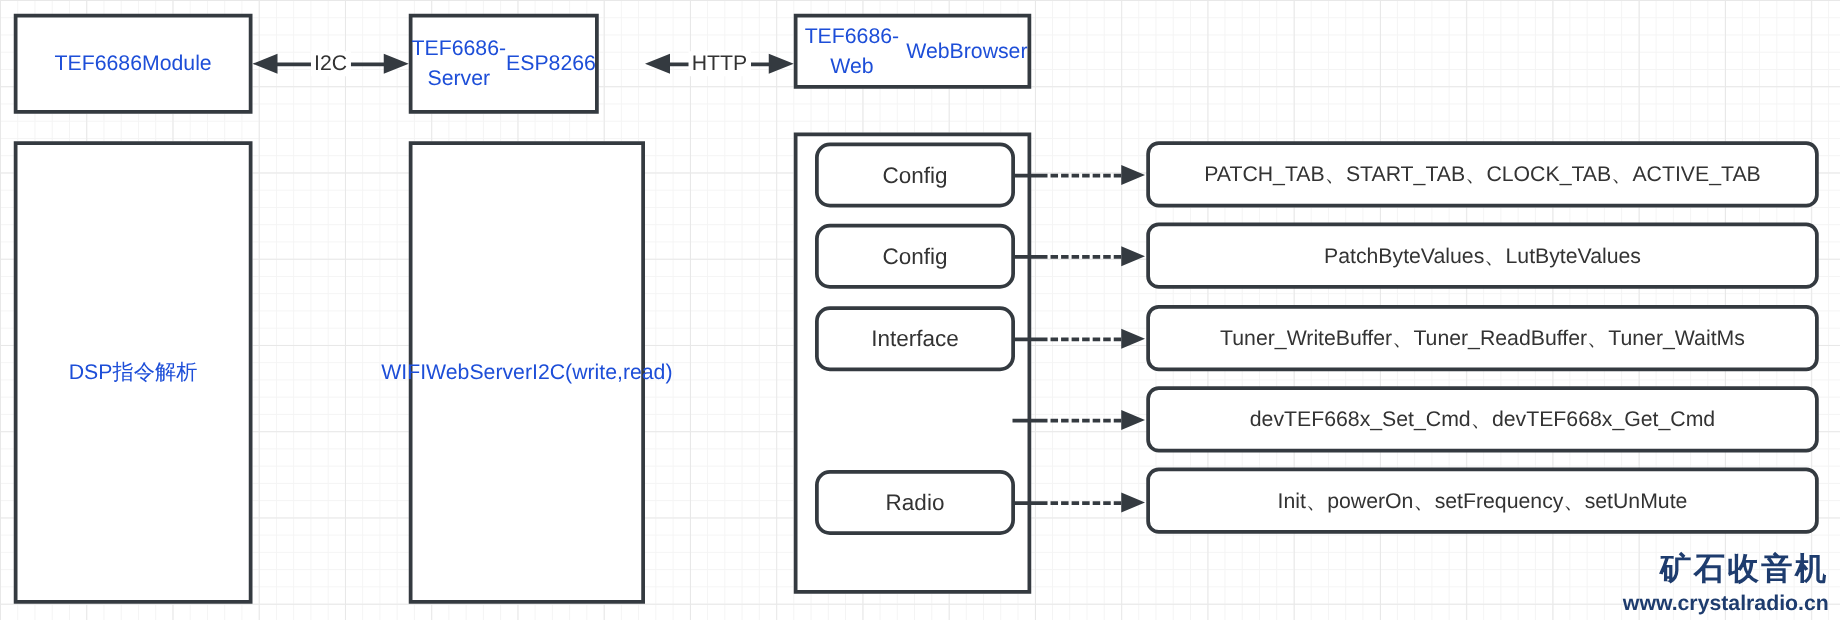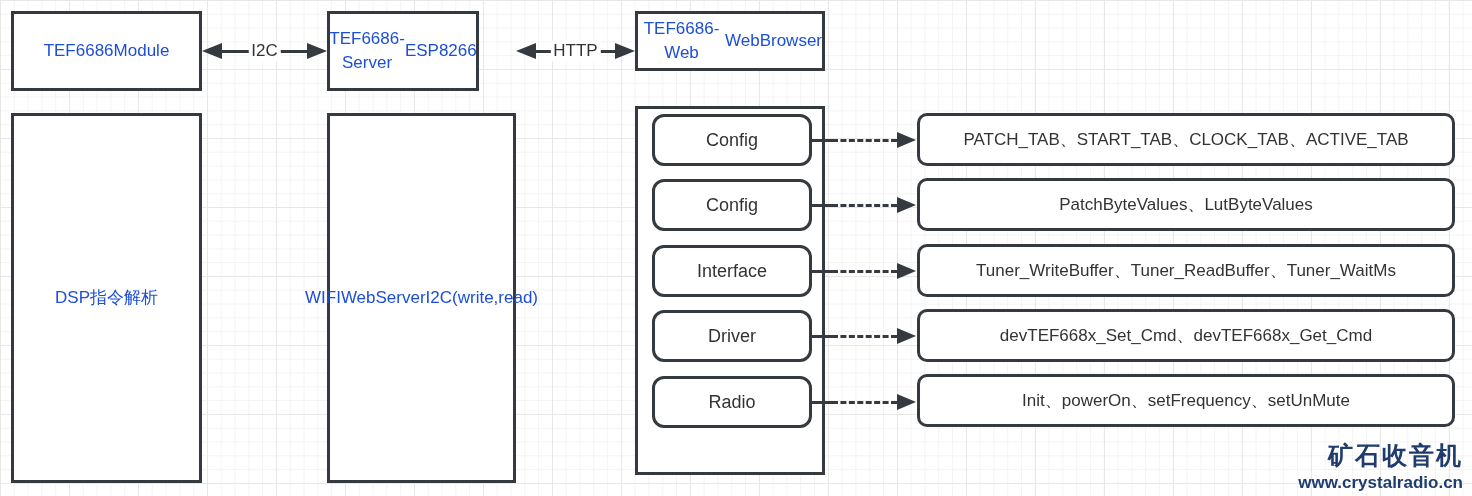--- a/index.html
+++ b/index.html
@@ -207,23 +207,20 @@
 
   <div class="pill" style="top:114px">
     <span>Config</span>
   </div>
   <div class="pill" style="top:179px">
     <span>Config</span>
   </div>
   <div class="pill" style="top:245px">
     <span>Interface</span>
   </div>
-  <div class="pill" style="top:310px">
-    <span>Driver</span>
-  </div>
   <div class="pill" style="top:376px">
     <span>Radio</span>
   </div>
 
   <span class="stub" style="top:138.5px"></span>
   <span class="stub" style="top:203.5px"></span>
   <span class="stub" style="top:269.5px"></span>
   <span class="stub" style="top:334.5px"></span>
   <span class="stub" style="top:400.5px"></span>
 

